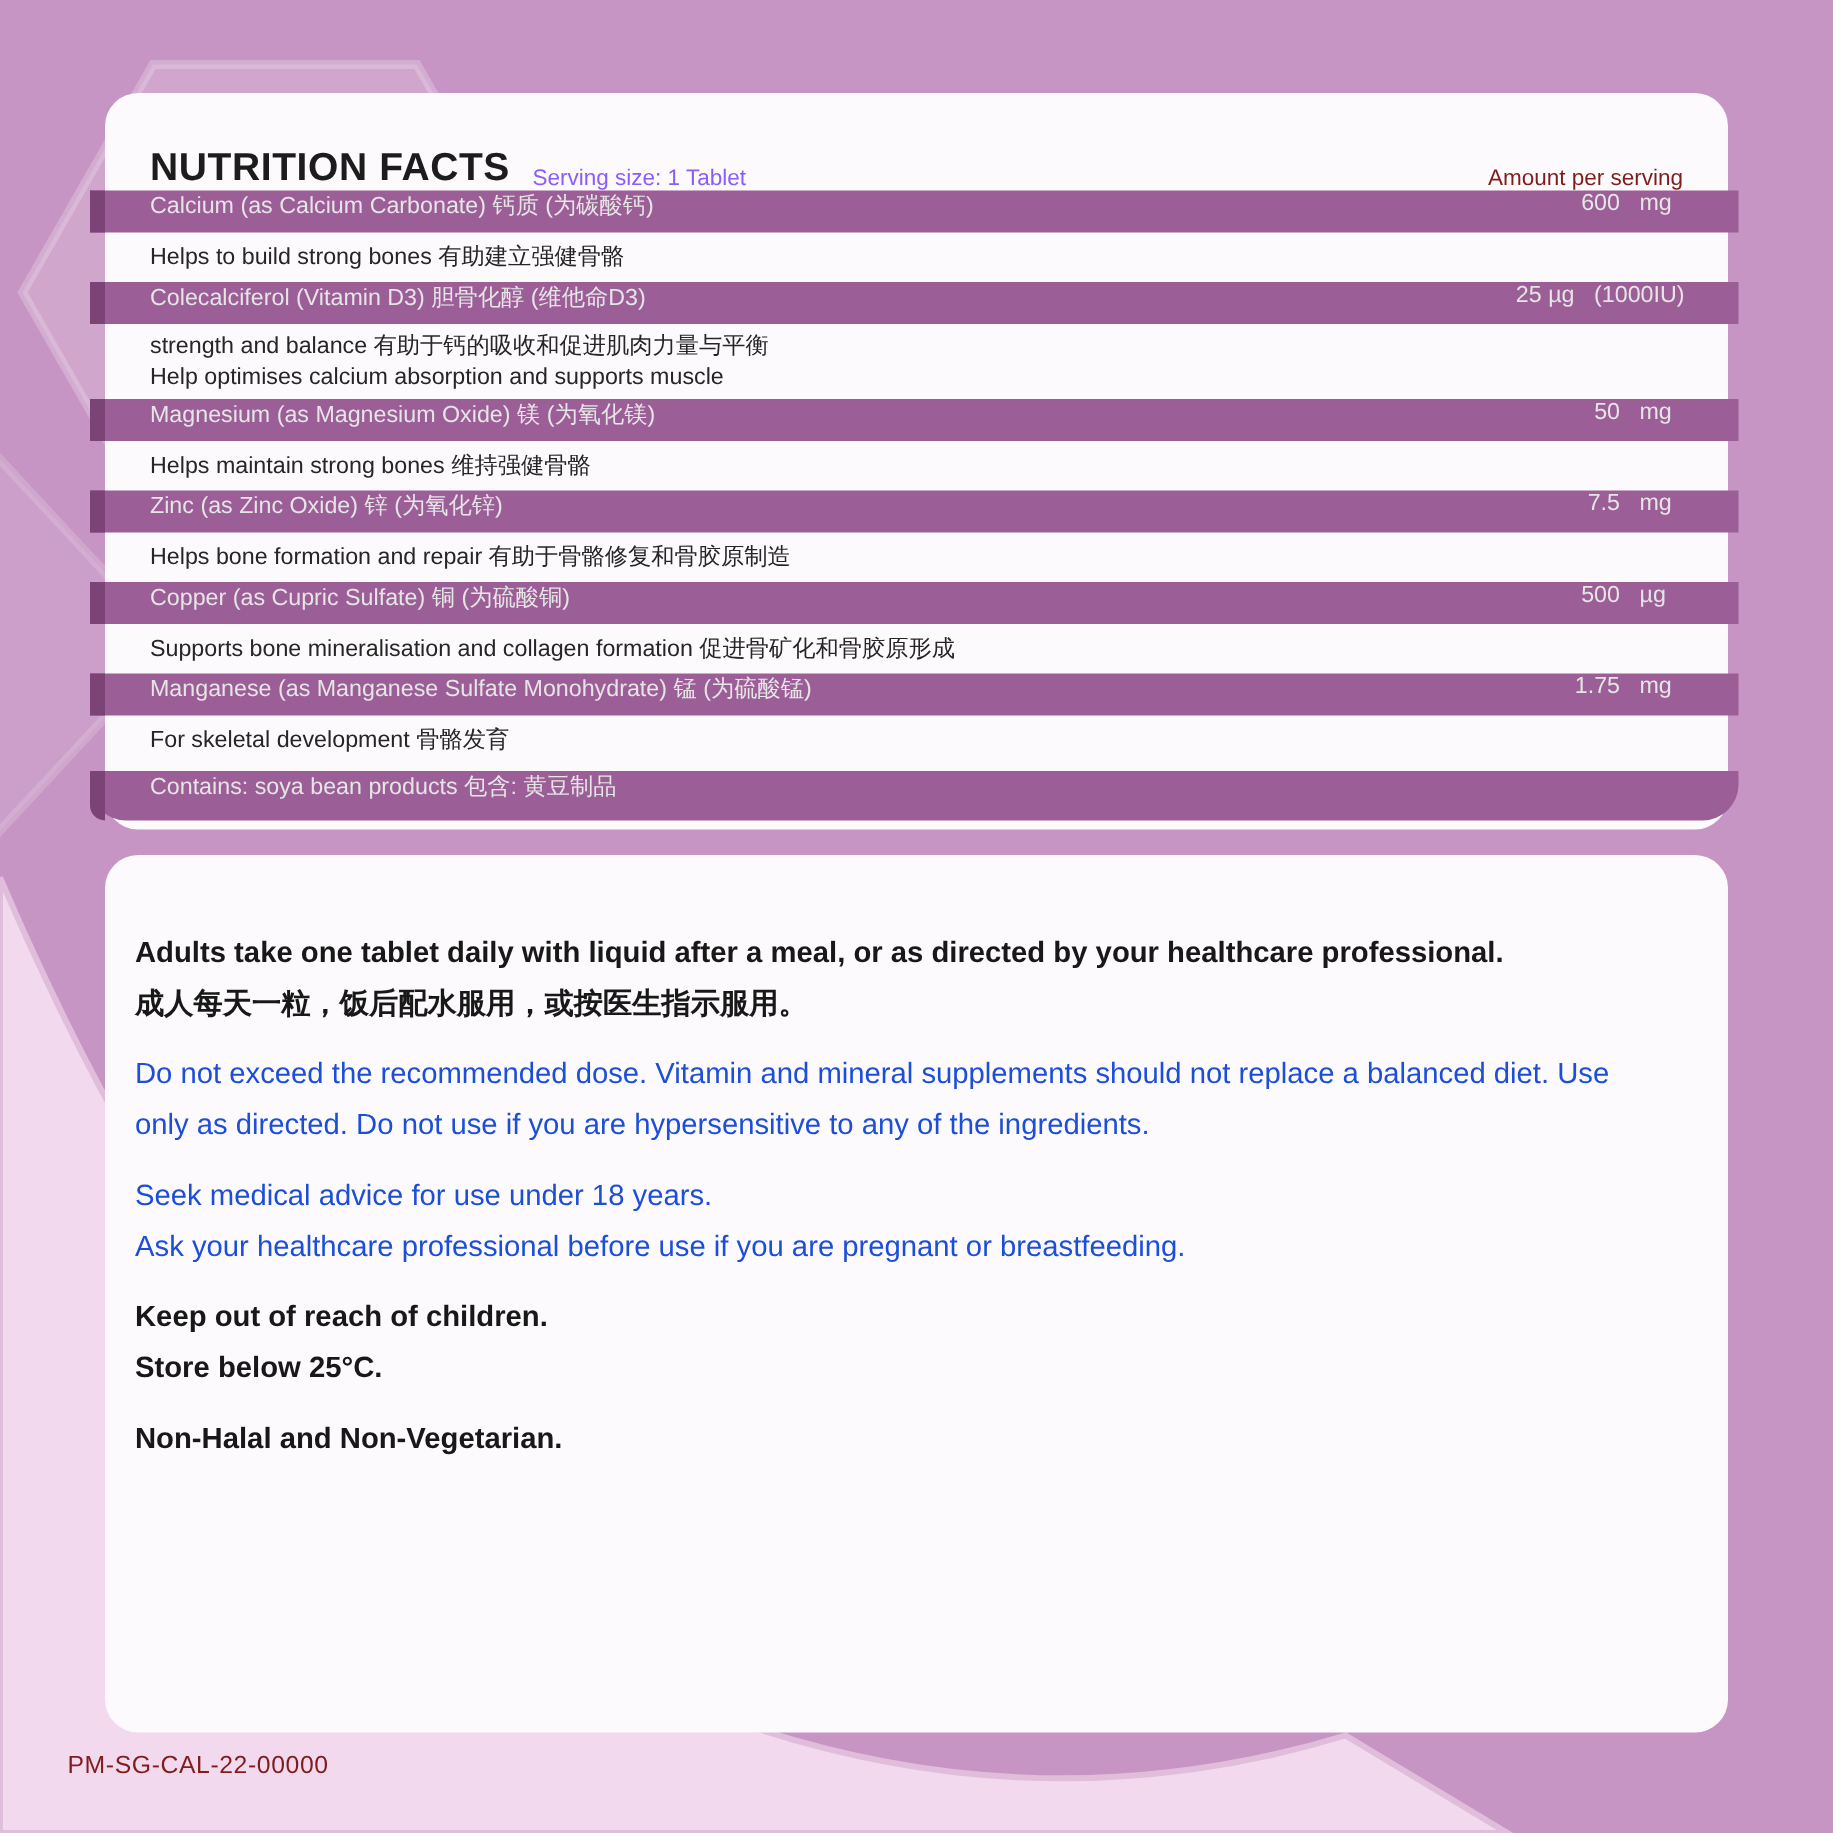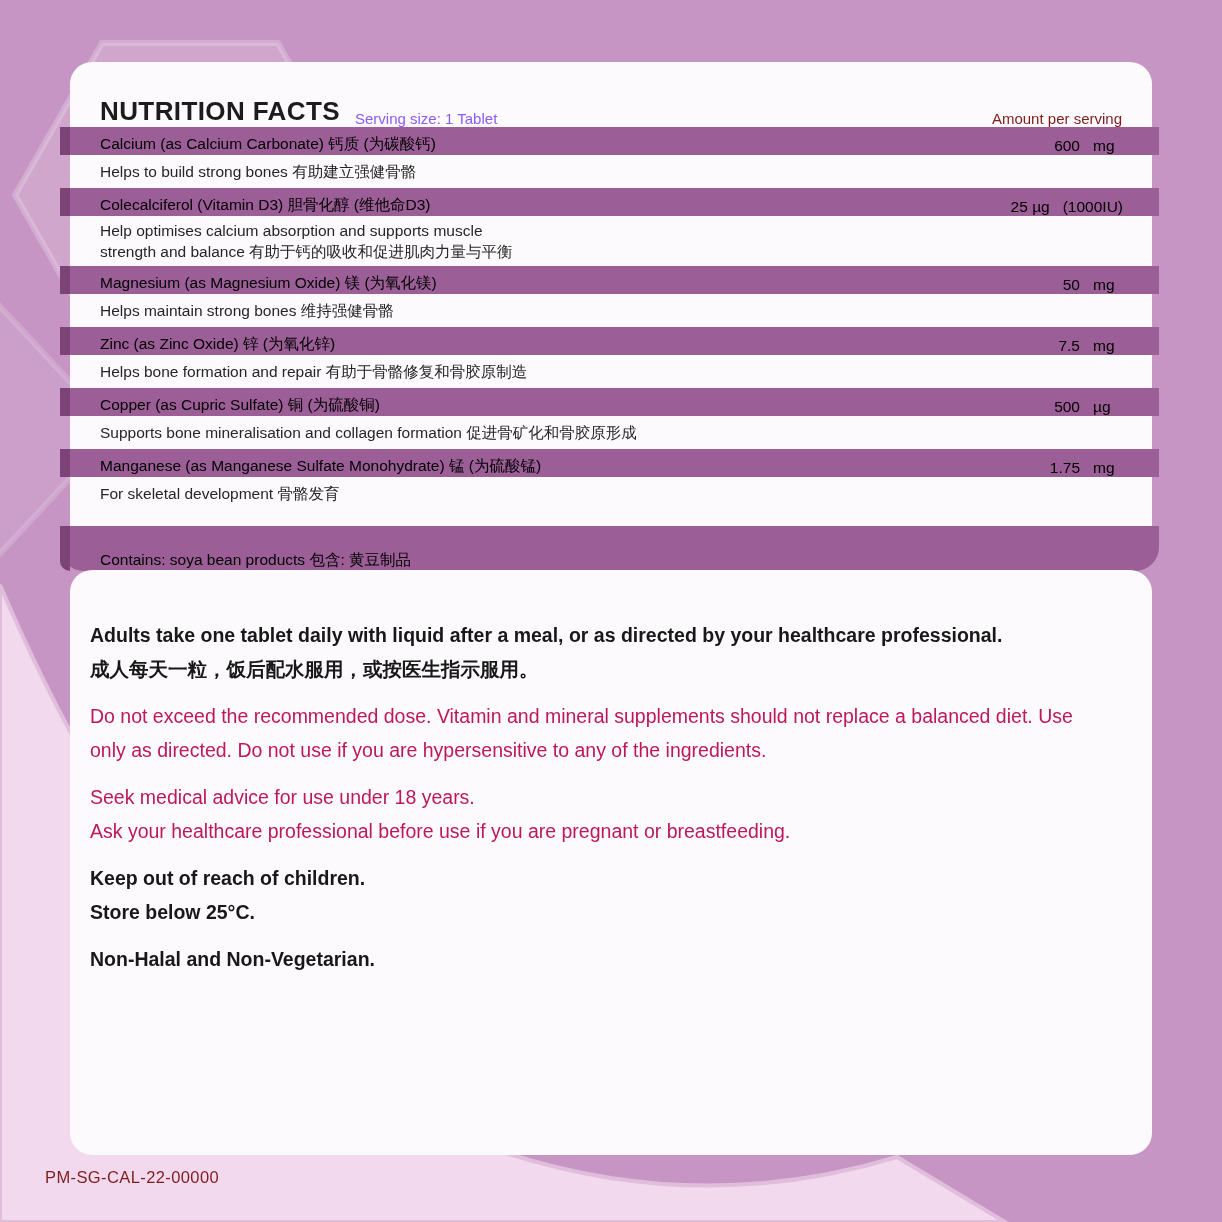--- a/index.html
+++ b/index.html
@@ -26,44 +26,44 @@
     height:65px; display:flex; align-items:flex-end; padding:6px 30px 0 30px;
   }
   .facts-title { font-size:26px; font-weight:bold; color:#1c1c1c; letter-spacing:.4px; }
   .serving-size { font-size:15px; color:#8b5cf6; margin-left:15px; padding-top:6px; }
   .amount-header { font-size:15px; color:#7f1d1d; margin-left:auto; padding-top:6px; }
 
   
   .bar {
     position:relative; height:28px;
     margin-left:-10px; margin-right:-7px;
-    background:#9c5e96; color:#000000;
-    display:flex; align-items:flex-end;
+    background:#9c5e96; color:#e5e5e5;
+    display:flex; align-items:flex-start;
     padding:0 36px 0 40px; font-size:15.5px;
   }
   .bar::before {
     content:""; position:absolute; left:0; top:0; bottom:0; width:10px;
     background:#7c4377;
   }
   .bar .amount { margin-left:auto; display:flex; gap:13px; }
   .bar .amount .unit { min-width:30px; }
   .bar.contains-bar {
-    height:45px; border-radius:0 0 24px 24px; margin-top:16px;
+    height:33px; border-radius:0 0 24px 24px; margin-top:4px;
   }
   .bar.contains-bar::before { border-radius:0 0 0 24px; }
 
   .wrow {
     display:flex; flex-direction:column; justify-content:center;
     min-height:33px; padding:4px 30px; font-size:15.5px; color:#262626;
   }
   .wrow .desc-line { line-height:21px; }
 
   
   .para { margin-bottom:13px; }
-  .para .dir-line { font-size:19.5px; line-height:34px; color:#be185d; }
+  .para .dir-line { font-size:19.5px; line-height:34px; color:#1d4ed8; }
   .para.bold .dir-line { font-weight:bold; color:#181818; }
 
   
   .footer-code {
     position:absolute; left:45px; top:1168px; z-index:1;
     font-size:16.5px; color:#7f1d1d; letter-spacing:.4px;
   }
 </style>
 </head>
 <body>
@@ -95,22 +95,22 @@
       </div>
 
   <div class="bar">
     <span>Colecalciferol (Vitamin D3) 胆骨化醇 (维他命D3)</span>
     <span class="amount">
       <span class="value">25 µg</span>
       <span class="unit">(1000IU)</span>
     </span>
   </div>
   <div class="wrow">
+        <div class="desc-line">strength and balance 有助于钙的吸收和促进肌肉力量与平衡</div>
         <div class="desc-line">Help optimises calcium absorption and supports muscle</div>
-        <div class="desc-line">strength and balance 有助于钙的吸收和促进肌肉力量与平衡</div>
       </div>
 
   <div class="bar">
     <span>Magnesium (as Magnesium Oxide) 镁 (为氧化镁)</span>
     <span class="amount">
       <span class="value">50</span>
       <span class="unit">mg</span>
     </span>
   </div>
   <div class="wrow">

